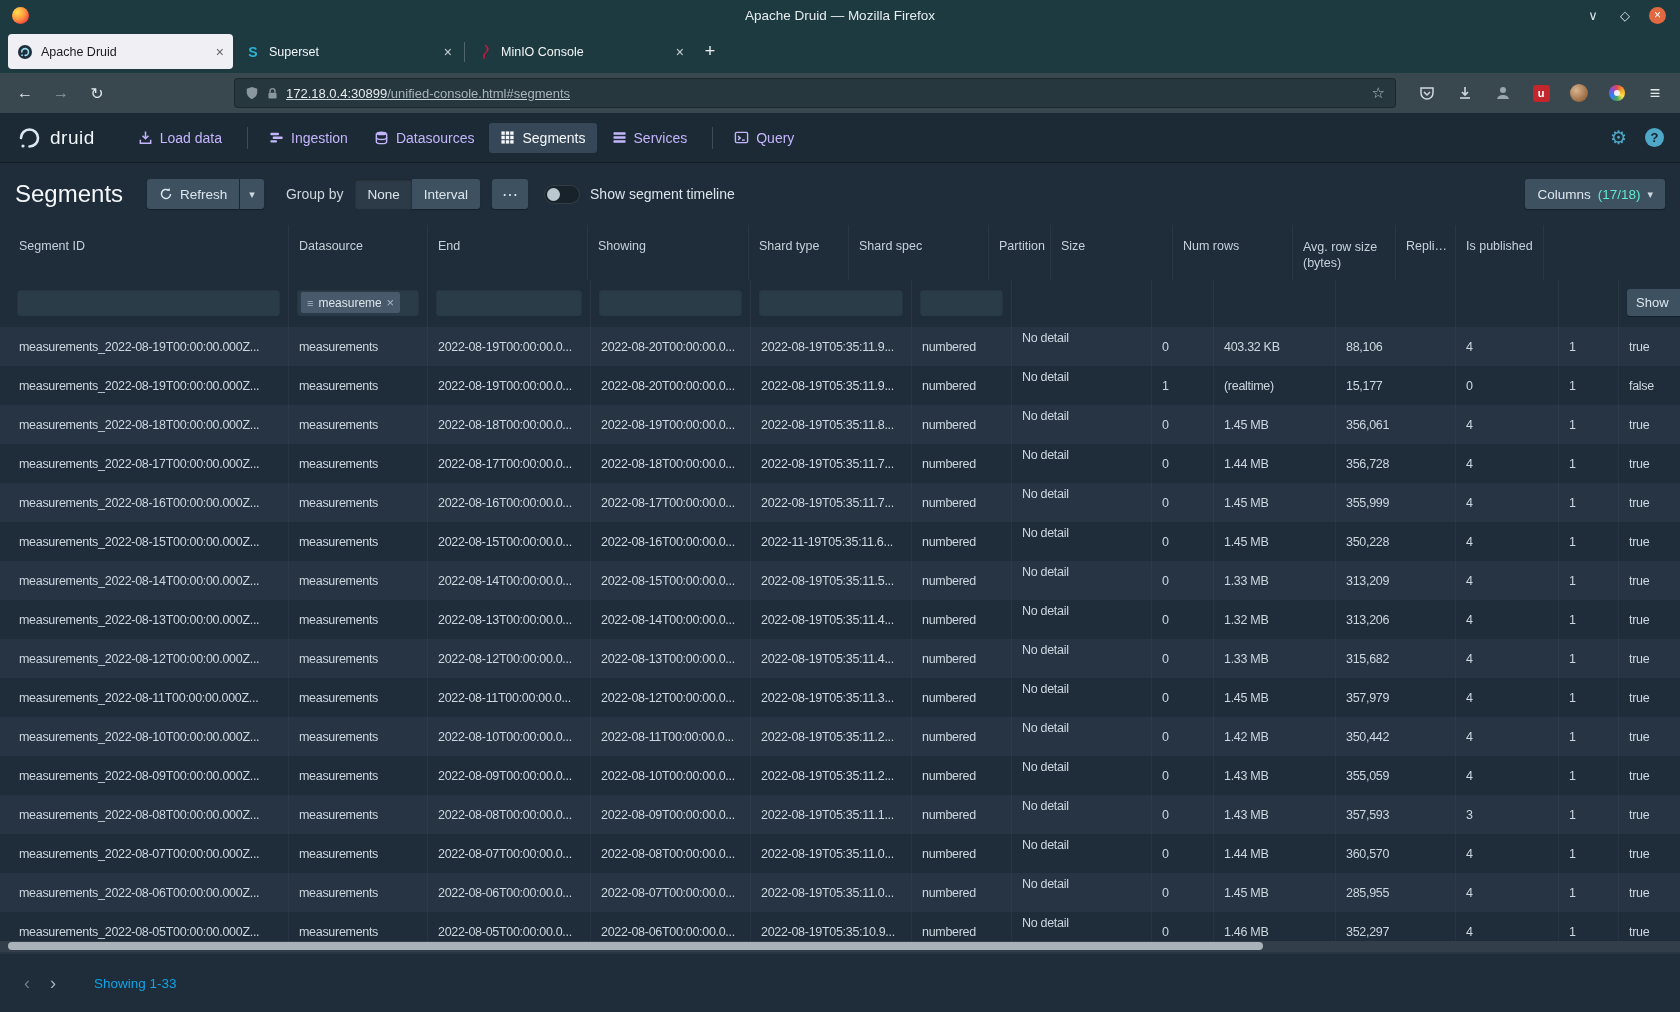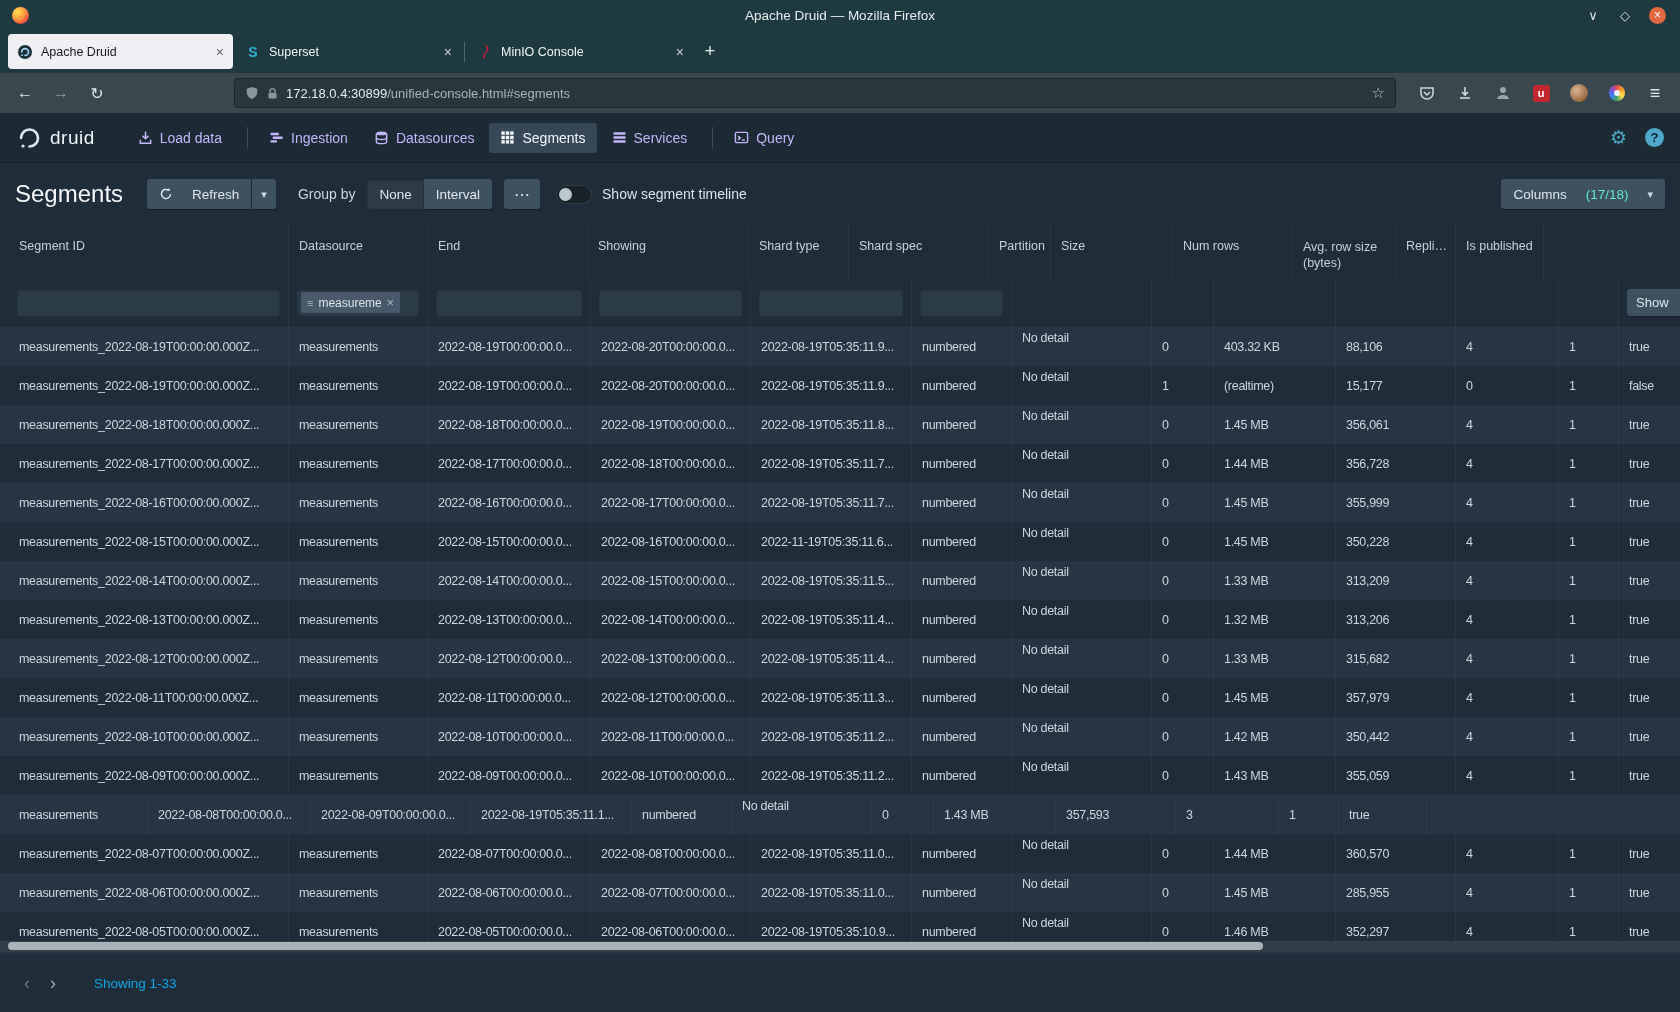--- a/index.html
+++ b/index.html
@@ -29,21 +29,21 @@
   .newtab { width:28px; height:28px; display:flex; align-items:center; justify-content:center;
             color:#e8eef0; font-size:18px; border-radius:4px; cursor:pointer; }
 
   .navbar { height:40px; background:#39484f; display:flex; align-items:center; padding:0 10px; gap:6px; }
   .nav-btn { width:30px; height:30px; border-radius:4px; display:flex; align-items:center; justify-content:center;
              color:#dfe6e9; font-size:16px; cursor:pointer; }
   .nav-btn.dim { color:#8d9ba1; }
   .urlbar { margin-left:116px; flex:1; max-width:1180px; height:30px; background:#26373d;
             border:1px solid rgba(0,0,0,.28); border-radius:4px; display:flex; align-items:center;
             padding:0 10px; gap:7px; }
-  .url-text { font-size:13px; white-space:nowrap; overflow:hidden; }
+  .url-text { font-size:13px; white-space:nowrap; overflow:hidden;text-decoration:underline; }
   .url-host { color:#e6ebee; }
   .url-path { color:#a9b5ba; }
   .url-star { margin-left:auto; color:#b7c1c6; font-size:15px; cursor:pointer; }
   .action-icons { display:flex; align-items:center; gap:8px; margin-left:10px; }
   .ublock { width:17px; height:17px; border-radius:3px; background:#c3272e; color:#fff; font-size:11px;
             font-weight:bold; display:flex; align-items:center; justify-content:center; }
   .avatar { width:18px; height:18px; border-radius:50%;
             background: radial-gradient(circle at 35% 35%, #d8b48f, #9c6b42 70%, #6f4426); }
   .pinwheel { width:16px; height:16px; border-radius:50%; position:relative;
               background: conic-gradient(#e5484d,#f5a524,#ffe14d,#46a758,#2f81f7,#8250df,#e5484d); }
@@ -63,21 +63,21 @@
   .hdr-divider { width:1px; height:22px; background:rgba(255,255,255,.16); margin:0 10px; }
   .header-right { margin-left:auto; display:flex; align-items:center; gap:18px; }
   .gear { color:#4fa8c8; font-size:19px; cursor:pointer; }
   .help { width:19px; height:19px; border-radius:50%; background:#4fa8c8; color:#14242e; font-weight:bold;
           font-size:13px; display:flex; align-items:center; justify-content:center; cursor:pointer; }
 
   
   .view-header { height:62px; display:flex; align-items:center; padding:0 15px; }
   .page-title { font-size:24px; font-weight:400; color:#f5f8fa; margin-right:24px; }
   .btn { background:#3d5160; color:#dde6ec; font-size:13.5px; height:30px; display:inline-flex;
-         align-items:center; gap:19px; padding:0 12px; border-radius:3px;
+         align-items:center; gap:7px; padding:0 12px; border-radius:3px;
          box-shadow:0 1px 1px rgba(0,0,0,.3); cursor:pointer; white-space:nowrap; }
   .btn.active { background:#2c3b47; box-shadow:inset 0 1px 2px rgba(0,0,0,.4); }
   .refresh-group { display:flex; }
   .refresh-main { border-radius:3px 0 0 3px; }
   .refresh-caret { border-radius:0 3px 3px 0; margin-left:1px; padding:0 9px; }
   .group-label { font-size:14px; color:#ccd7de; margin:0 12px 0 22px; }
   .btn-group { display:flex; }
   .btn-group .btn { border-radius:0; }
   .btn-group .btn:first-child { border-radius:3px 0 0 3px; }
   .btn-group .btn:last-child { border-radius:0 3px 3px 0; }
@@ -587,20 +587,21 @@
         <div class="td col-shard_type">numbered</div>
         <div class="td col-shard_spec">No detail</div>
         <div class="td col-partition">0</div>
         <div class="td col-size">1.43 MB</div>
         <div class="td col-num_rows">355,059</div>
         <div class="td col-avg_row_size">4</div>
         <div class="td col-replicas">1</div>
         <div class="td col-is_published">true</div>
       </div>
       <div class="tr odd">
+        <div class="td col-segment_id">measurements_2022-08-08T00:00:00.000Z...</div>
         <div class="td col-datasource">measurements</div>
         <div class="td col-start">2022-08-08T00:00:00.0...</div>
         <div class="td col-end">2022-08-09T00:00:00.0...</div>
         <div class="td col-version">2022-08-19T05:35:11.1...</div>
         <div class="td col-shard_type">numbered</div>
         <div class="td col-shard_spec">No detail</div>
         <div class="td col-partition">0</div>
         <div class="td col-size">1.43 MB</div>
         <div class="td col-num_rows">357,593</div>
         <div class="td col-avg_row_size">3</div>

